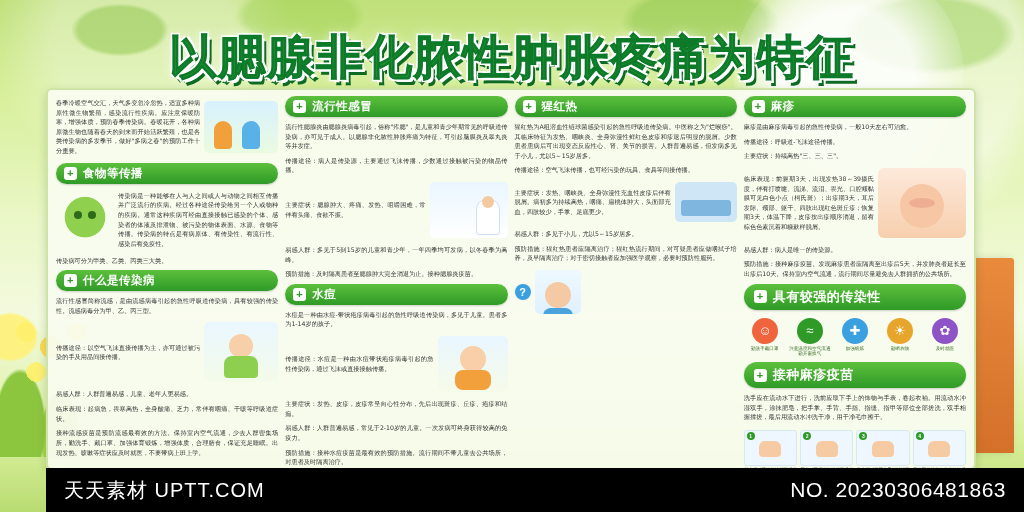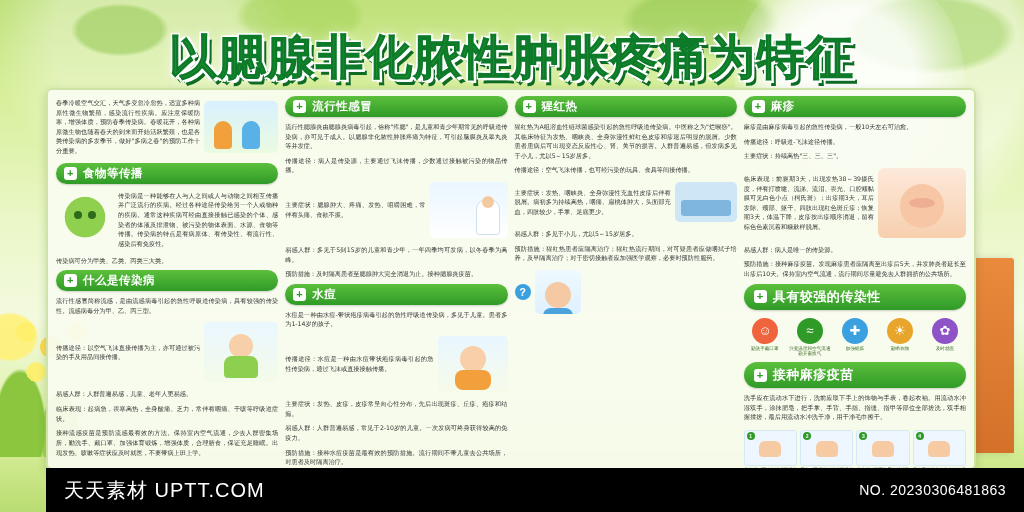--- a/index.html
+++ b/index.html
@@ -143,21 +143,21 @@
       repeating-linear-gradient(180deg, rgba(255,255,255,.55) 0 3px, rgba(255,255,255,0) 3px 9px);
     box-shadow:-3px 0 8px rgba(0,0,0,.12);
   }
   
   #footer{
     position:absolute;left:0;right:0;bottom:0;height:44px;background:#000;
     display:flex;align-items:center;justify-content:space-between;
     padding:0 18px;box-sizing:border-box;color:#fff;margin-left:46px;
   }
   #footer .left{font-size:20px;letter-spacing:1px;}
-  #footer .right{font-size:14px;letter-spacing:.5px;}
+  #footer .right{font-size:21px;letter-spacing:.5px;}
 </style>
 </head>
 <body>
 
 <div id="bg">
   <div class="leafband"></div>
   <div class="sun"></div>
   <div class="grassL"></div>
   <div class="flower"></div>
 </div>

